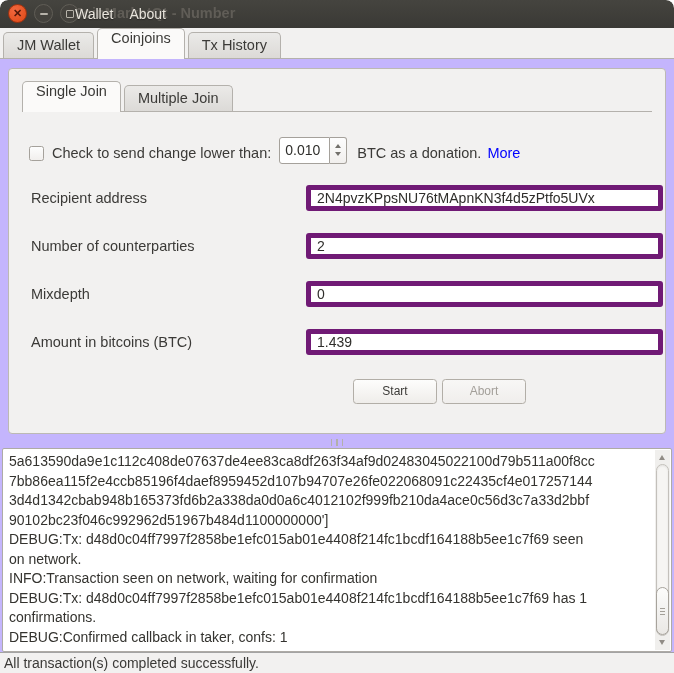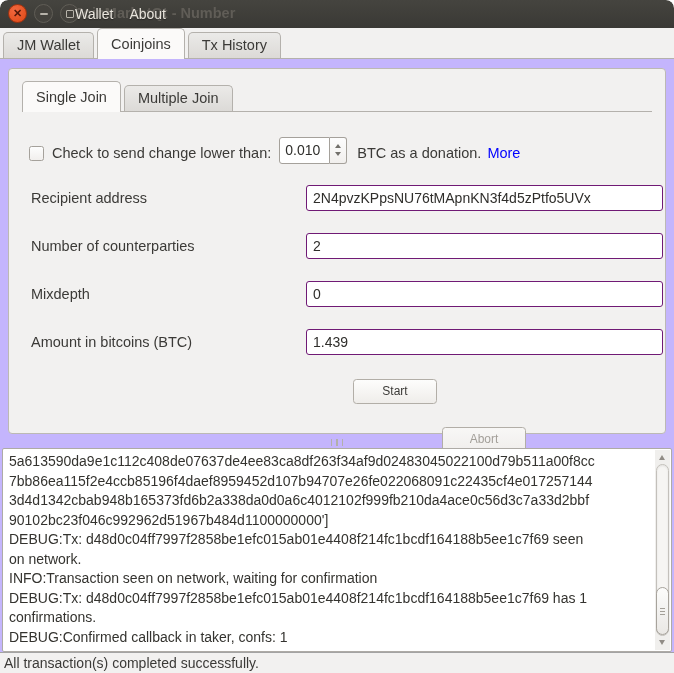--- a/index.html
+++ b/index.html
@@ -27,34 +27,34 @@
                 text-shadow:0 1px 1px rgba(0,0,0,.4); }
 
   
   .tabbar { display:flex; align-items:flex-end; border-bottom:1px solid #b4b1ac; }
   .main-tabbar { position:absolute; top:28px; left:0; right:0; height:31px;
                  padding-left:3px; background:#f2f1f0; }
   .tab { height:26px; padding:4px 13px 0; margin-right:3px; position:relative;
          background:linear-gradient(#ebeae8,#dcdad7); border:1px solid #b4b1ac;
          border-bottom:none; border-radius:5px 5px 0 0; font-size:14.5px;
          color:#3b3a37; cursor:default; white-space:nowrap; }
-  .tab.active { height:31px; margin-bottom:-1px; padding-top:7px;
+  .tab.active { height:31px; margin-bottom:-1px; padding-top:1px;
                 background:#fbfaf9; z-index:2; }
 
   
   .content { position:absolute; top:59px; left:0; right:0; bottom:21px; background:#c4b5fd; }
 
   .groupbox { position:absolute; left:8px; right:8px; top:9px; height:366px;
               border:1px solid #bcb9b4; border-radius:4px; background:#f2f1f0; }
   .inner-tabbar { position:absolute; top:11px; left:13px; right:13px; height:32px; }
 
   .row { position:absolute; left:22px; right:26px; height:27px; }
   .row .lbl { position:absolute; left:0; top:5px; font-size:14.5px; color:#3b3a37; }
   .txt { position:absolute; left:275px; width:357px; height:26px;
-         border:1px solid #701a75; border-radius:3px; background:#fff;
+         border:5px solid #701a75; border-radius:3px; background:#fff;
          font-family:"Liberation Sans",sans-serif; font-size:14px; color:#2f2e2b;
          padding:0 6px; outline:none; }
 
   
   .donation-row { position:absolute; left:20px; top:70px; height:28px; display:flex;
                   align-items:center; }
   .checkbox { width:15px; height:15px; border:1px solid #a5a19b; border-radius:2.5px;
               background:linear-gradient(#fdfdfd,#f1efed); margin-right:8px; flex:0 0 auto; }
   .donation-row .dlabel { font-size:14.5px; color:#3b3a37; margin-right:8px; }
   .spinbox { display:flex; height:33px; margin-right:10px; }
@@ -70,21 +70,21 @@
             border-right:3.5px solid transparent; border-top:4.5px solid #72706b; }
   .suffix { font-size:14.5px; color:#3b3a37; margin-right:6px; }
   .more-link { font-size:14.5px; color:#0000ff; cursor:pointer; }
 
   
   .btn { position:absolute; top:310px; width:84px; height:25px; border:1px solid #b2aea7;
          border-radius:3.5px; background:linear-gradient(#fdfdfc,#efedea);
          font-family:"Liberation Sans",sans-serif; font-size:12px; color:#3b3a37;
          text-align:center; line-height:23px; cursor:default; }
   .btn.start { left:344px; }
-  .btn.abort { left:433px; color:#a39f99; background:linear-gradient(#f8f7f6,#f0eeec);margin-top:48px; }
+  .btn.abort { left:433px; color:#a39f99; background:linear-gradient(#f8f7f6,#f0eeec); }
 
   
   .splitter { position:absolute; left:0; right:0; top:378px; height:11px;
               display:flex; align-items:center; justify-content:center; gap:4px; }
   .splitter i { display:block; width:1.5px; height:7px; background:#b3b0ab; }
 
   
   .log { position:absolute; left:2px; right:2px; top:389px; height:204px;
          background:#fff; border:1px solid #aeaba6; border-radius:2px; overflow:hidden; }
   .logtext { position:absolute; left:0; top:1px; right:18px; bottom:0;

